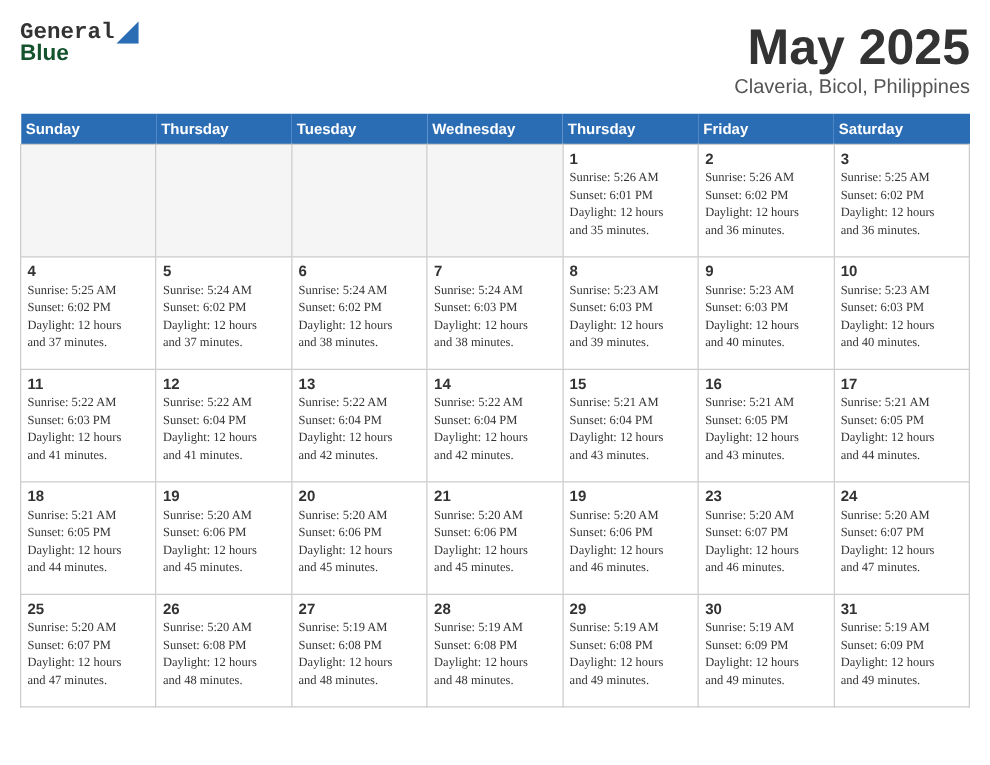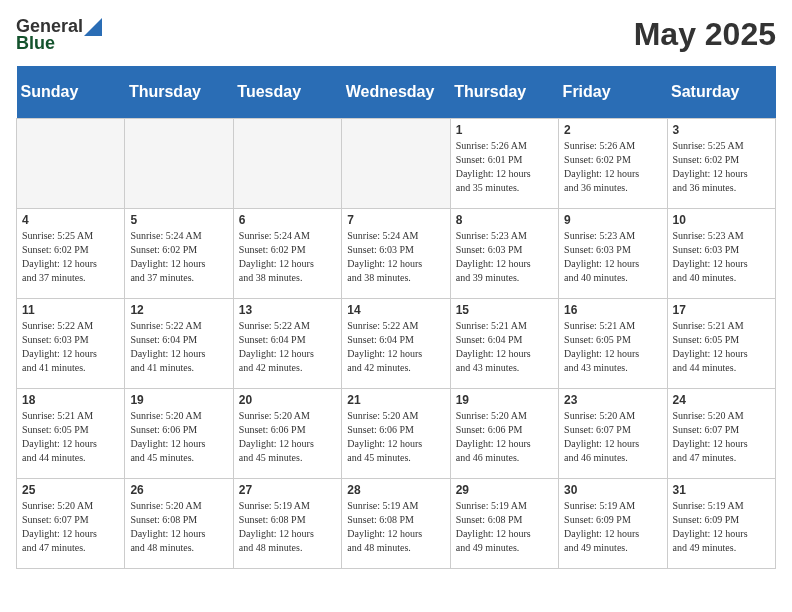--- a/index.html
+++ b/index.html
@@ -17,39 +17,39 @@
       margin-bottom: 12px;
     }
     .logo {
       display: flex;
       align-items: center;
     }
     .title-block {
       text-align: right;
     }
     .month-title {
-      font-size: 32px;
+      font-size: 40px;
       font-weight: bold;
       color: #333;
     }
     .location-subtitle {
       font-size: 16px;
       color: #555;
     }
     table {
       width: 100%;
       border-collapse: collapse;
       table-layout: fixed;
     }
     .day-header {
       background: #2a6db5;
       color: #fff;
-      font-size: 16px;
+      font-size: 12px;
       font-weight: bold;
-      padding: 17px 4px;
+      padding: 5px 4px;
       text-align: left;
     }
     td {
       border: 1px solid #ccc;
       vertical-align: top;
       padding: 4px 5px;
       font-size: 10px;
       color: #333;
       height: 90px;
       background: #fff;
@@ -67,30 +67,31 @@
       font-family: Liberation Serif, serif;
     }
   </style>
 </head>
 <body>
 
 <div class="header-area">
   <div class="logo">
     <div>
       <div style="display:flex;align-items:center;">
-        <span style="font-size:18px;font-weight:bold;color:#333;">General</span>
+        <span style="font-size:18px;font-weight:bold;color:#333;font-family:Liberation Mono, monospace;">General</span>
         <svg width="18" height="18" viewBox="0 0 18 18" style="margin:0 1px;">
           <polygon points="0,18 18,18 18,0" fill="#2a6db5"></polygon>
         </svg>
       </div>
       <span style="font-size:18px;font-weight:bold;color:#14532d;display:block;margin-top:-4px;">Blue</span>
     </div>
   </div>
   <div class="title-block">
     <div class="month-title">May 2025</div>
+    <div class="location-subtitle">Claveria, Bicol, Philippines</div>
   </div>
 </div>
 
 <table>
   <thead>
     <tr>
     <th class="day-header">Sunday</th>
         <th class="day-header">Thursday</th>
         <th class="day-header">Tuesday</th>
         <th class="day-header">Wednesday</th>

